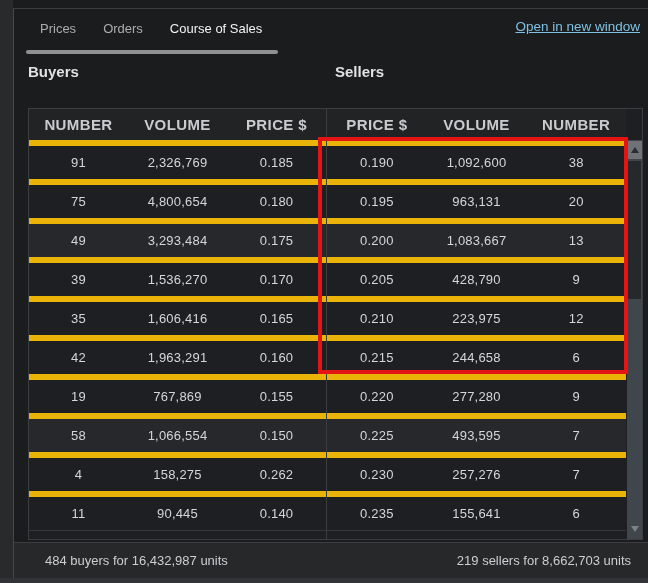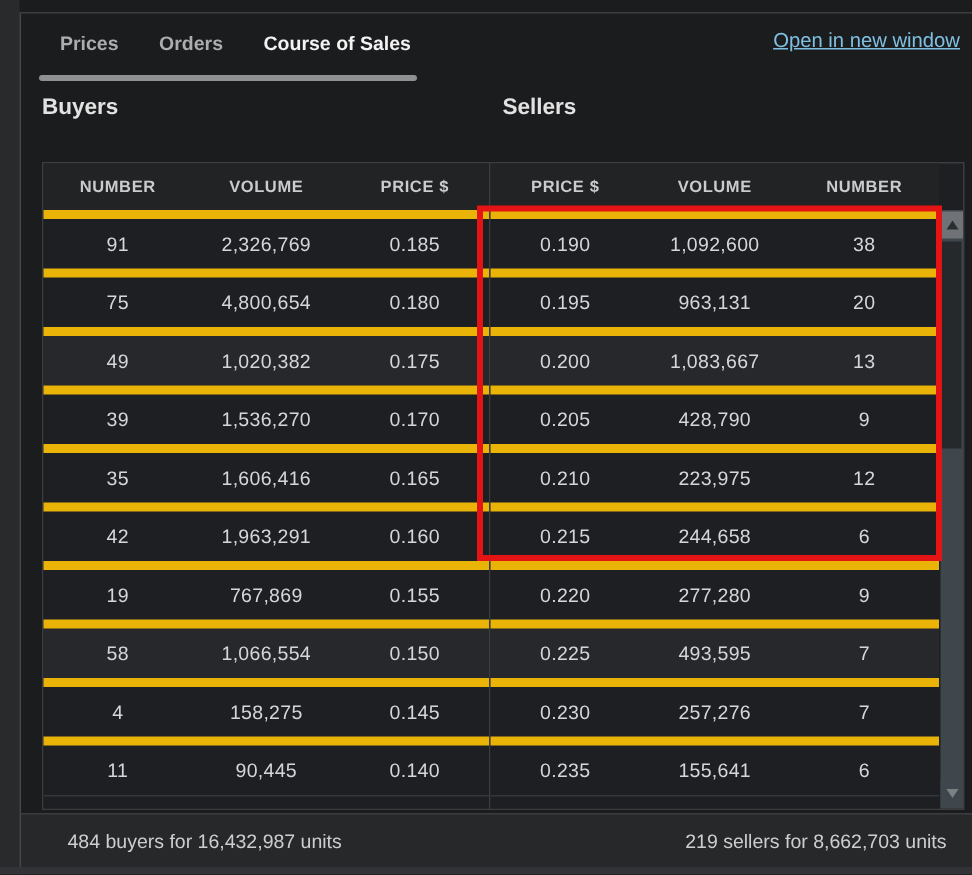--- a/index.html
+++ b/index.html
@@ -11,40 +11,40 @@
     font-family:"Liberation Sans", sans-serif;
     overflow:hidden;
   }
   .left-strip { position:absolute; left:0; top:0; width:13px; height:100%; background:#292a2c; }
   .bottom-strip { position:absolute; left:0; bottom:0; width:100%; height:5px; background:#323336; }
   .panel-edge-v { position:absolute; left:13px; top:8px; width:1px; bottom:5px; background:#47484a; }
   .panel-edge-h { position:absolute; left:13px; right:0; top:8px; height:1px; background:#3c3d3f; }
 
   
   .tabbar { position:absolute; left:40px; top:21px; display:flex; gap:27px; }
-  .tab { font-size:13px; font-weight:bold; color:#acadae; cursor:pointer; white-space:nowrap; }
+  .tab { font-size:13px; font-weight:normal; color:#acadae; cursor:pointer; white-space:nowrap; }
   .tab.active { color:#f3f3f3; }
   .tab-underline { position:absolute; left:26px; top:50px; width:252px; height:4px;
                    background:#8f9091; border-radius:2px; }
   .open-link { position:absolute; right:8px; top:19px; font-size:13.5px; color:#7fc0e2; cursor:pointer;text-decoration:underline; }
 
   
   .section-title { position:absolute; top:63px; font-size:15px; font-weight:bold; color:#e2e2e2; }
   .title-buyers { left:28px; }
   .title-sellers { left:335px; }
 
   
   .depth-table { position:absolute; top:108px; height:432px; border:1px solid #3b3d3f;
                  background:#1d1f22; }
   .depth-table.buyers { left:28px; width:299px; }
   .depth-table.sellers { left:326px; width:317px; }
   .thead { display:grid; grid-template-columns:1fr 1fr 1fr; align-items:center;
            height:31px; background:#212325; }
   .sellers .thead { margin-right:16px; }
-  .th { text-align:center; font-size:11px; font-weight:bold; color:#c9cbcd; letter-spacing:0.4px; }
+  .th { text-align:center; font-size:15px; font-weight:bold; color:#c9cbcd; letter-spacing:0.4px; }
   .trow { display:grid; grid-template-columns:1fr 1fr 1fr; align-items:center;
           height:39px; border-top:6px solid #eab308; background:#1d1f22; cursor:pointer; }
   .trow.hl { background:#26282b; }
   .sellers .rows { margin-right:16px; }
   .tcell { text-align:center; font-size:13px; color:#d4d6d8; letter-spacing:0.2px; }
   .trow-partial { height:9px; border-top:1px solid #35383a; background:#1d1f22; }
   .sellers .trow-partial { margin-right:16px; }
 
   
   .scrollbar { position:absolute; top:31px; right:0; bottom:0; width:15px; background:#3f474d; }
@@ -100,21 +100,21 @@
         <div class="tcell">2,326,769</div>
         <div class="tcell">0.185</div>
       </div>
       <div class="trow">
         <div class="tcell">75</div>
         <div class="tcell">4,800,654</div>
         <div class="tcell">0.180</div>
       </div>
       <div class="trow hl">
         <div class="tcell">49</div>
-        <div class="tcell">1,020,382</div>
+        <div class="tcell">3,293,484</div>
         <div class="tcell">0.175</div>
       </div>
       <div class="trow">
         <div class="tcell">39</div>
         <div class="tcell">1,536,270</div>
         <div class="tcell">0.170</div>
       </div>
       <div class="trow">
         <div class="tcell">35</div>
         <div class="tcell">1,606,416</div>
@@ -131,21 +131,21 @@
         <div class="tcell">0.155</div>
       </div>
       <div class="trow hl">
         <div class="tcell">58</div>
         <div class="tcell">1,066,554</div>
         <div class="tcell">0.150</div>
       </div>
       <div class="trow">
         <div class="tcell">4</div>
         <div class="tcell">158,275</div>
-        <div class="tcell">0.145</div>
+        <div class="tcell">0.262</div>
       </div>
       <div class="trow">
         <div class="tcell">11</div>
         <div class="tcell">90,445</div>
         <div class="tcell">0.140</div>
       </div>
     </div>
   <div class="trow-partial"></div>
 </div>
 

